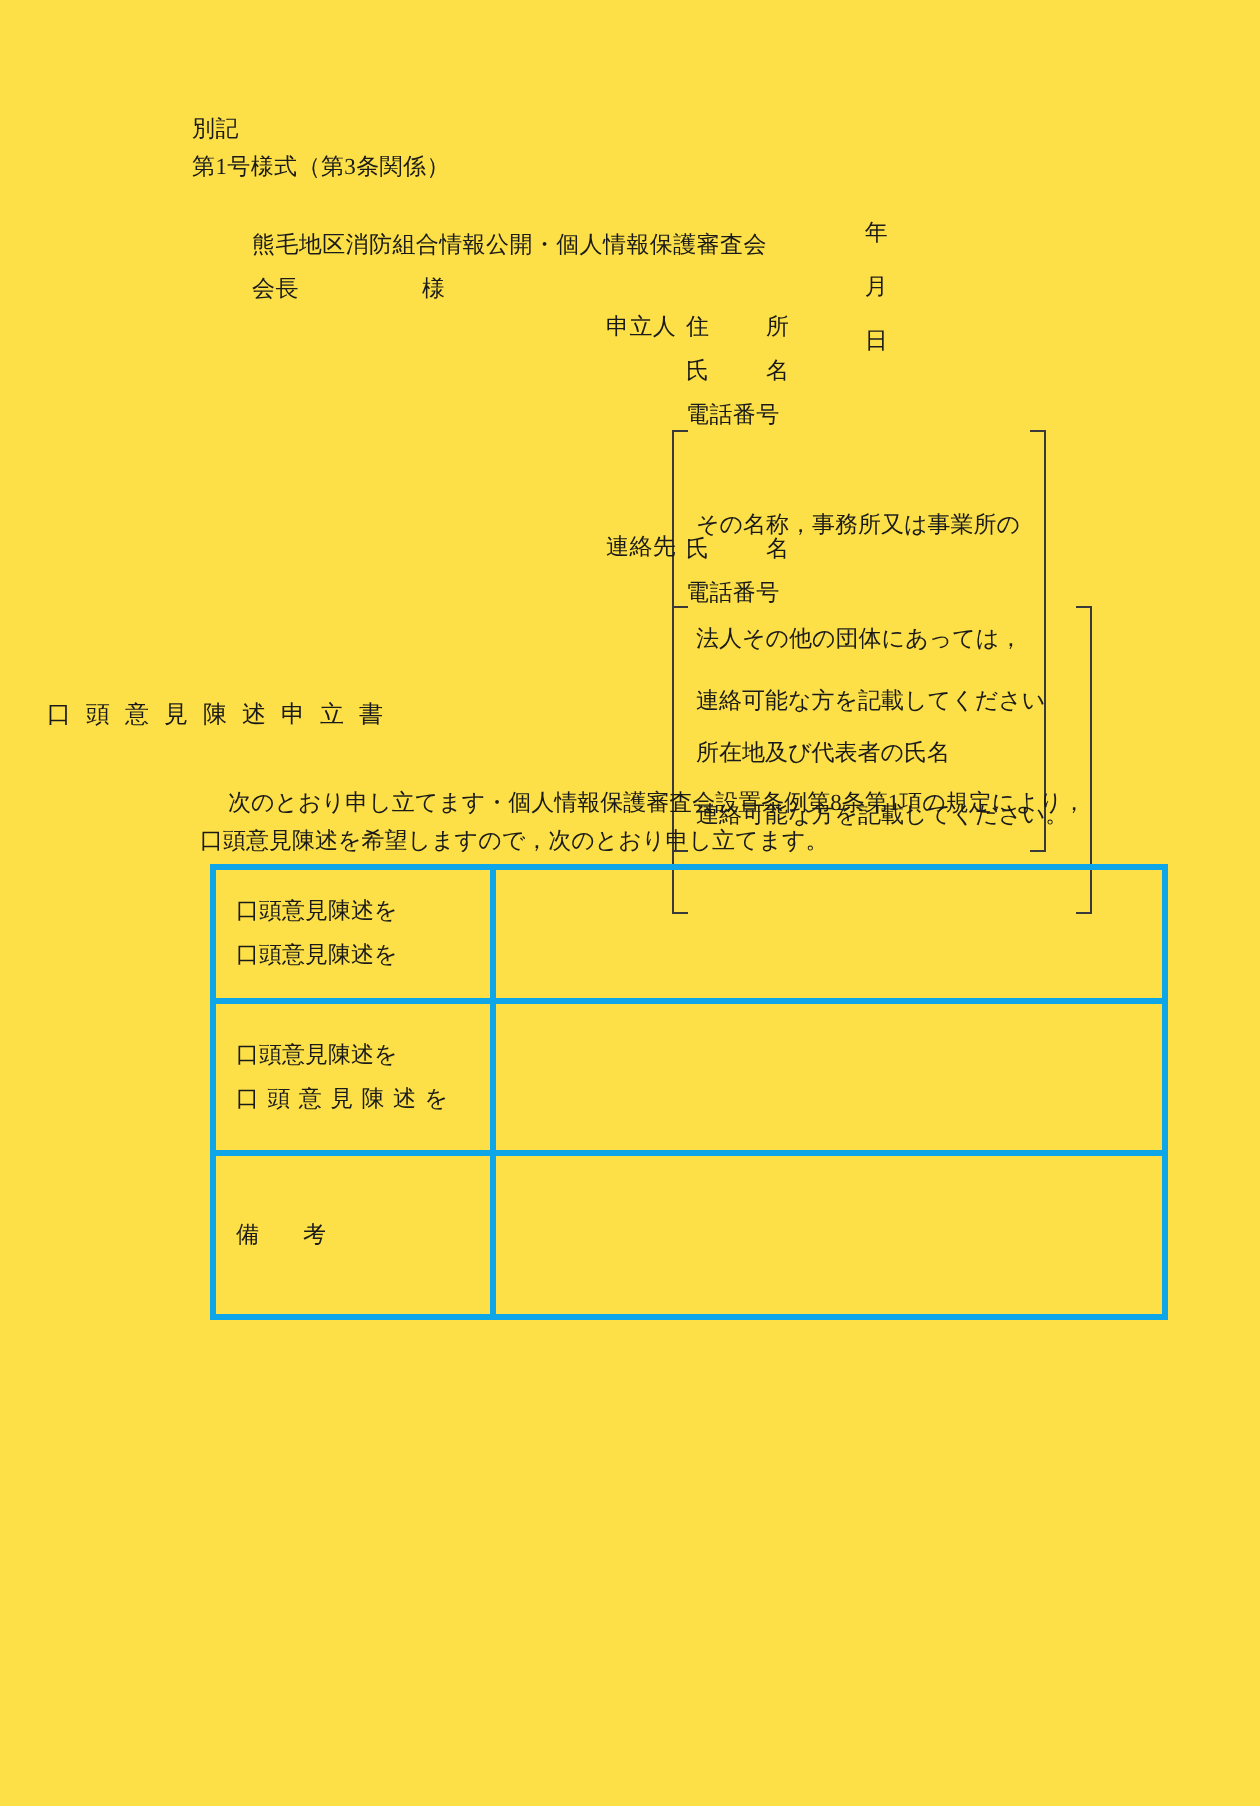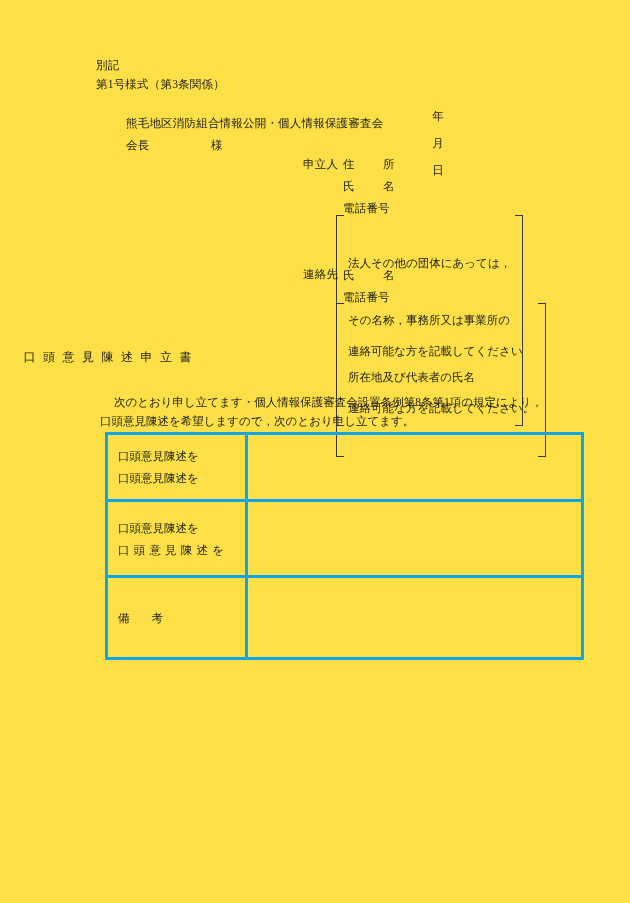--- a/index.html
+++ b/index.html
@@ -184,22 +184,22 @@
 
   <div class="t" id="applicant-name-k">氏</div>
 
   <div class="t" id="applicant-name-v">名</div>
 
   <div class="t" id="applicant-tel">電話番号</div>
 
   <div class="note" id="note-corp">
     <div class="brk left"></div>
     <div class="lines">
+      <div>その名称，事務所又は事業所の</div>
       <div>法人その他の団体にあっては，</div>
-      <div>その名称，事務所又は事業所の</div>
       <div>所在地及び代表者の氏名</div>
     </div>
     <div class="brk right"></div>
   </div>
 
   <div class="t" id="contact-label">連絡先</div>
 
   <div class="t" id="contact-name-k">氏</div>
 
   <div class="t" id="contact-name-v">名</div>

